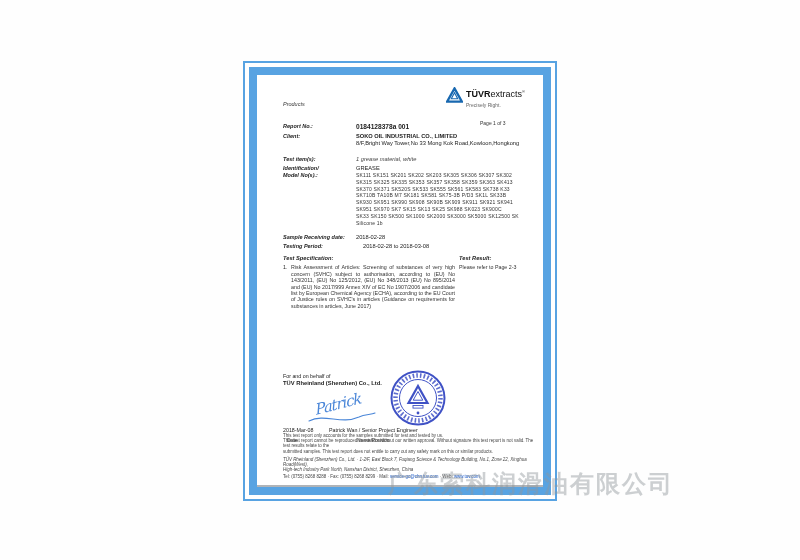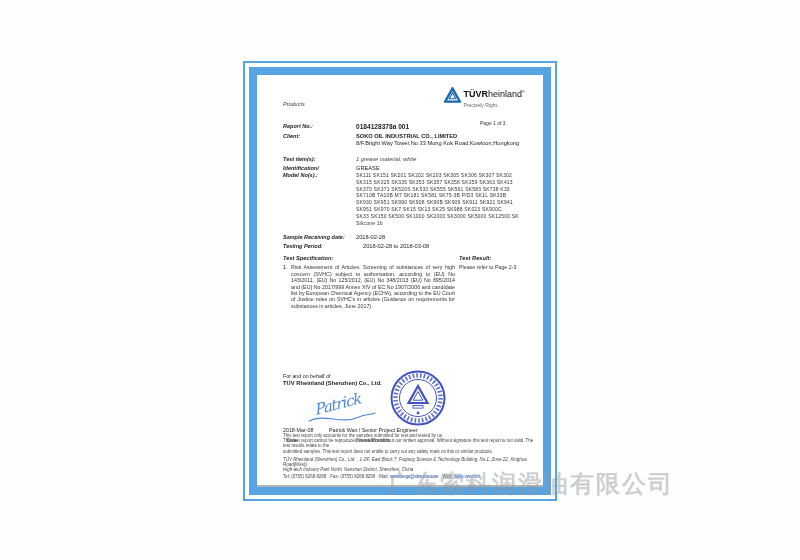--- a/index.html
+++ b/index.html
@@ -89,21 +89,21 @@
           <div class="products">Products</div>
           <div class="logo">
             <span>
               <svg width="17" height="17" viewBox="0 0 18 18">
                 <polygon points="9,1.5 16.8,15.5 1.2,15.5" fill="none" stroke="#1868b0" stroke-width="2.4"></polygon>
                 <polygon points="9,6 12.4,12.4 5.6,12.4" fill="none" stroke="#1868b0" stroke-width="1.2"></polygon>
               </svg>
             </span>
             <div class="logo-txt">
               <div>
-                <span class="brand"><b>TÜVR</b><span>heinland</span><span class="reg">®</span></span>
+                <span class="brand"><b>TÜVR</b><span>extracts</span><span class="reg">®</span></span>
               </div>
               <div class="tagline">Precisely Right.</div>
             </div>
           </div>
         </div>
 
         <div class="pageind">Page 1 of 3</div>
 
         <div class="row" style="margin-top:13px">
           <div class="label">Report No.:</div>

